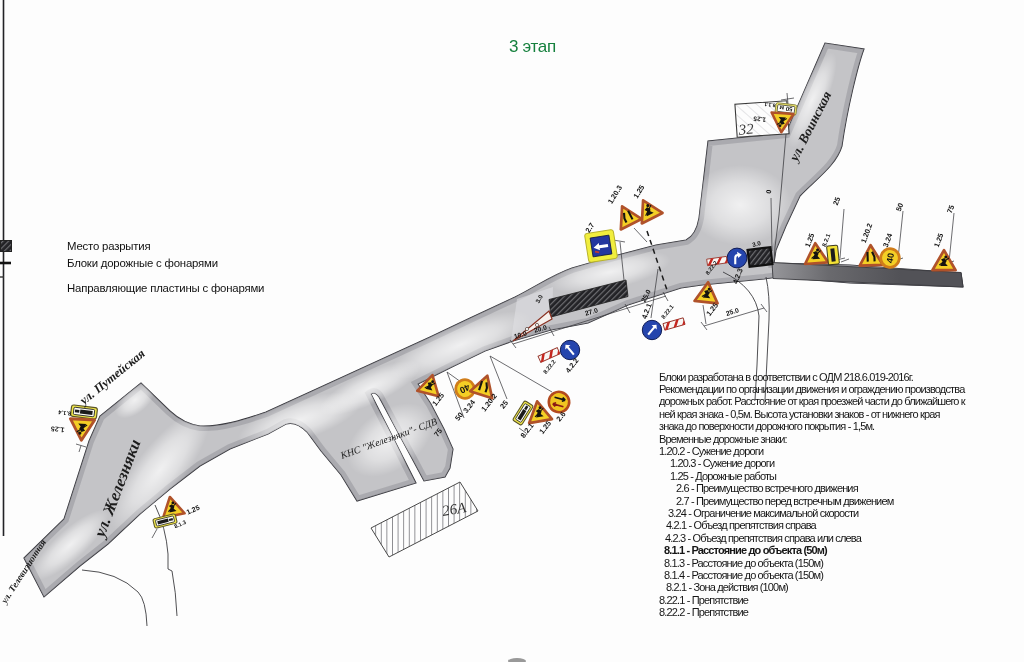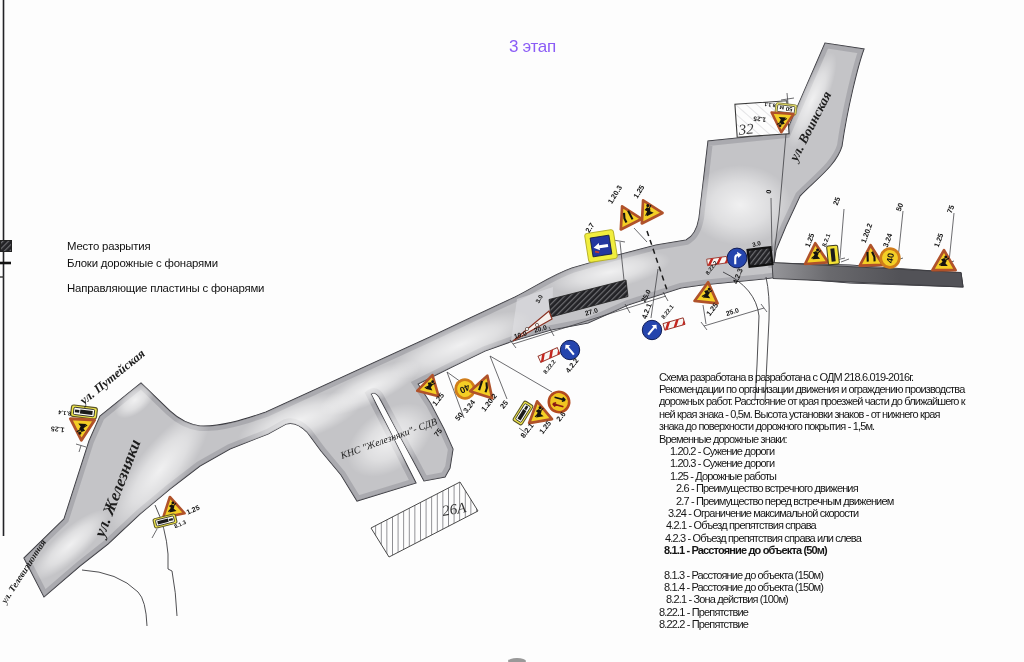--- a/index.html
+++ b/index.html
@@ -1,20 +1,20 @@
 <!DOCTYPE html>
 <html><head><meta charset="utf-8">
 <style>
 html,body{margin:0;padding:0;background:#fff;}
 #wrap{position:relative;width:1024px;height:662px;overflow:hidden;font-family:"Liberation Sans",sans-serif;background:#fdfdfd;}
 #wrap svg{position:absolute;left:0;top:0;}
 .tb{position:absolute;left:659px;top:370.5px;font-size:11px;line-height:12.42px;letter-spacing:-0.85px;color:#161616;white-space:nowrap;}
 .tb div{height:12.42px;}
 .lg{position:absolute;left:27px;font-size:11.4px;color:#111;letter-spacing:-0.2px;white-space:nowrap;padding-left:40px;}
-.et{position:absolute;left:509px;top:37px;font-size:17px;color:#8b5cf6;letter-spacing:-0.3px;}
+.et{position:absolute;left:509px;top:37px;font-size:17px;color:#15803d;letter-spacing:-0.3px;}
 </style></head>
 <body>
 <div id="wrap">
 <svg width="1024" height="662" viewBox="0 0 1024 662">
 <defs>
 <pattern id="hz" width="4" height="4" patternUnits="userSpaceOnUse" patternTransform="rotate(45)">
   <rect width="4" height="4" fill="#222226"></rect>
           <rect width="1.2" height="4" fill="#6e6e72"></rect>
 </pattern>
 <pattern id="hb" width="5.6" height="5.6" patternUnits="userSpaceOnUse">
@@ -260,34 +260,34 @@
 <line x1="0" y1="263" x2="11" y2="263" stroke="#111" stroke-width="2.6"></line>
 <line x1="0" y1="277" x2="4" y2="277" stroke="#333" stroke-width="1.4"></line>
 <ellipse cx="517" cy="661" rx="9" ry="3" fill="#777" opacity="0.75"></ellipse>
 </svg>
 
 <div class="et">3 этап</div>
 <div class="lg" style="top:240px;">Место разрытия</div>
 <div class="lg" style="top:257px;">Блоки дорожные с фонарями</div>
 <div class="lg" style="top:282px;">Направляющие пластины с фонарями</div>
 <div class="tb">
-<div>Схема разработана в разработана с ОДМ 218.6.019-2016г.</div>
+<div>Блоки разработана в соответствии с ОДМ 218.6.019-2016г.</div>
 <div>Рекомендации по организации движения и ограждению производства</div>
 <div>дорожных работ. Расстояние от края проезжей части до ближайшего к</div>
 <div>ней края знака - 0,5м. Высота установки знаков - от нижнего края</div>
 <div>знака до поверхности дорожного покрытия - 1,5м.</div>
 <div>Временные дорожные знаки:</div>
-<div style="margin-left:11px;">1.20.2 - Сужение дороги</div>
+<div style="margin-left:0;">1.20.2 - Сужение дороги</div>
 <div style="margin-left:11px;">1.20.3 - Сужение дороги</div>
 <div style="margin-left:11px;">1.25 - Дорожные работы</div>
 <div style="margin-left:17px;">2.6 - Преимущество встречного движения</div>
 <div style="margin-left:17px;">2.7 - Преимущество перед встречным движением</div>
 <div style="margin-left:9px;">3.24 - Ограничение максимальной скорости</div>
 <div style="margin-left:7px;">4.2.1 - Объезд препятствия справа</div>
 <div style="margin-left:6px;">4.2.3 - Объезд препятствия справа или слева</div>
 <div style="margin-left:5px;font-weight:bold;">8.1.1 - Расстояние до объекта (50м)</div>
-<div style="margin-left:5px;margin-top:12px;">8.1.3 - Расстояние до объекта (150м)</div>
+<div style="margin-left:5px;">8.1.3 - Расстояние до объекта (150м)</div>
 <div style="margin-left:5px;">8.1.4 - Расстояние до объекта (150м)</div>
 <div style="margin-left:7px;">8.2.1 -  Зона действия (100м)</div>
 <div>8.22.1 - Препятствие</div>
 <div>8.22.2 - Препятствие</div>
 </div>
 </div>
 
 </body></html>

